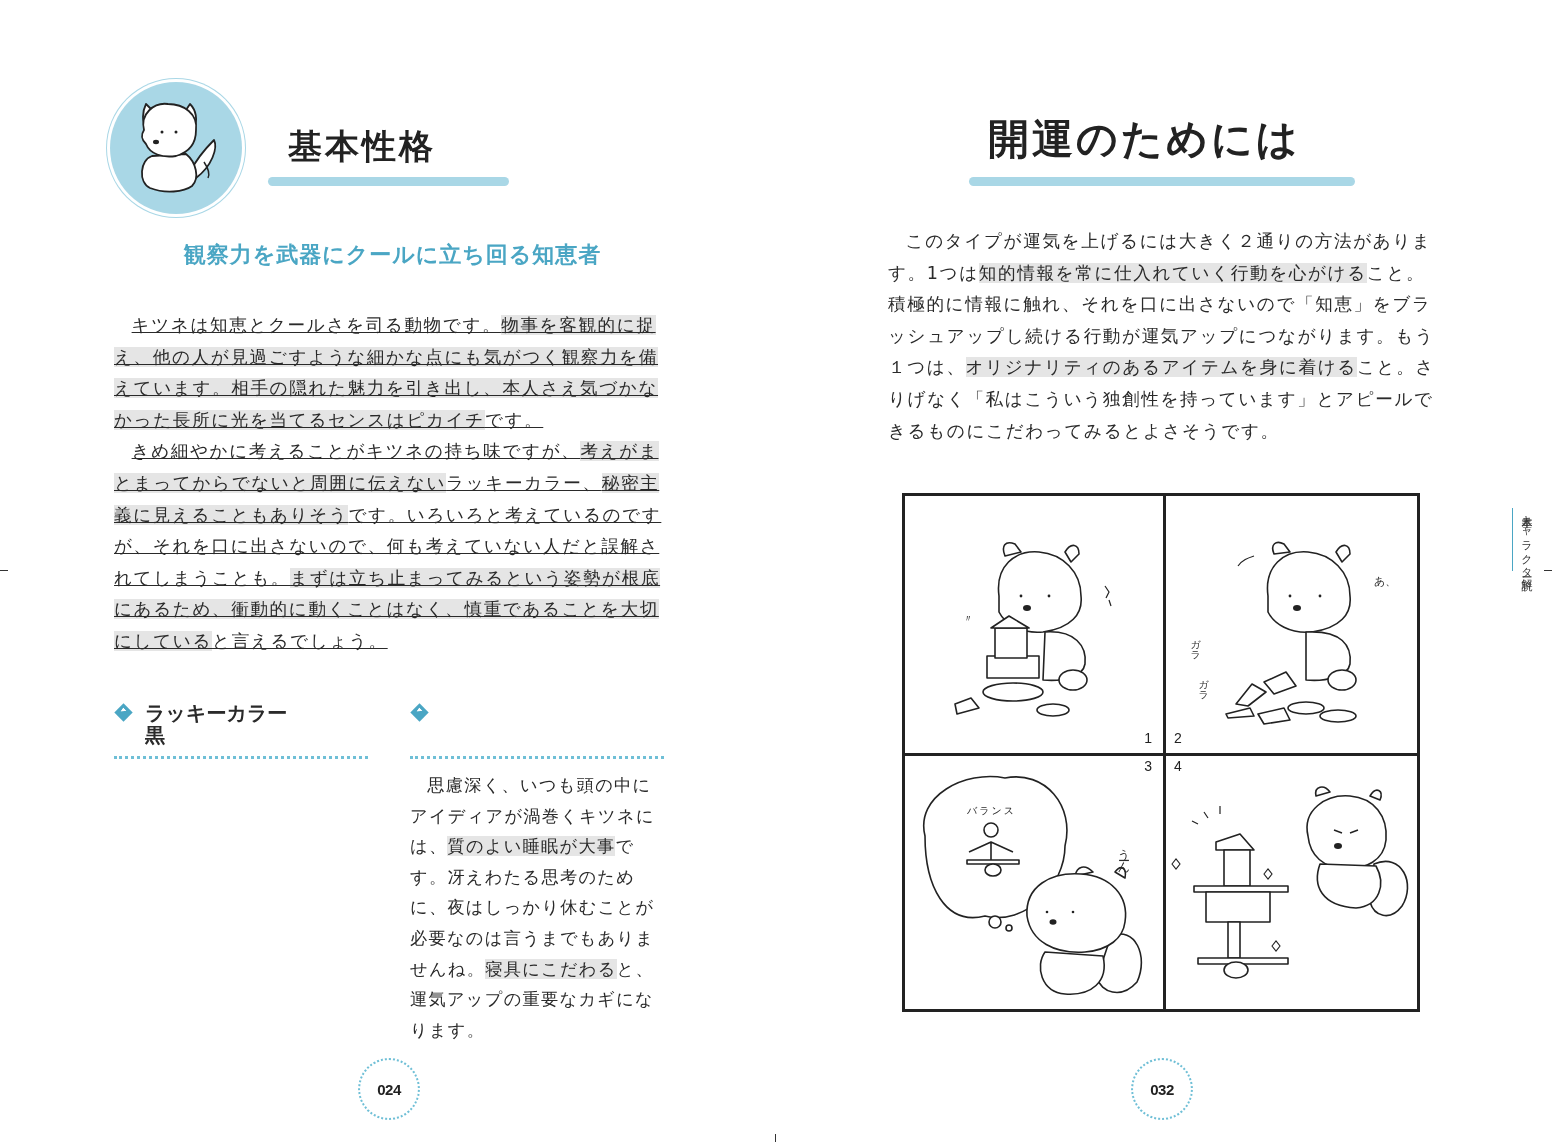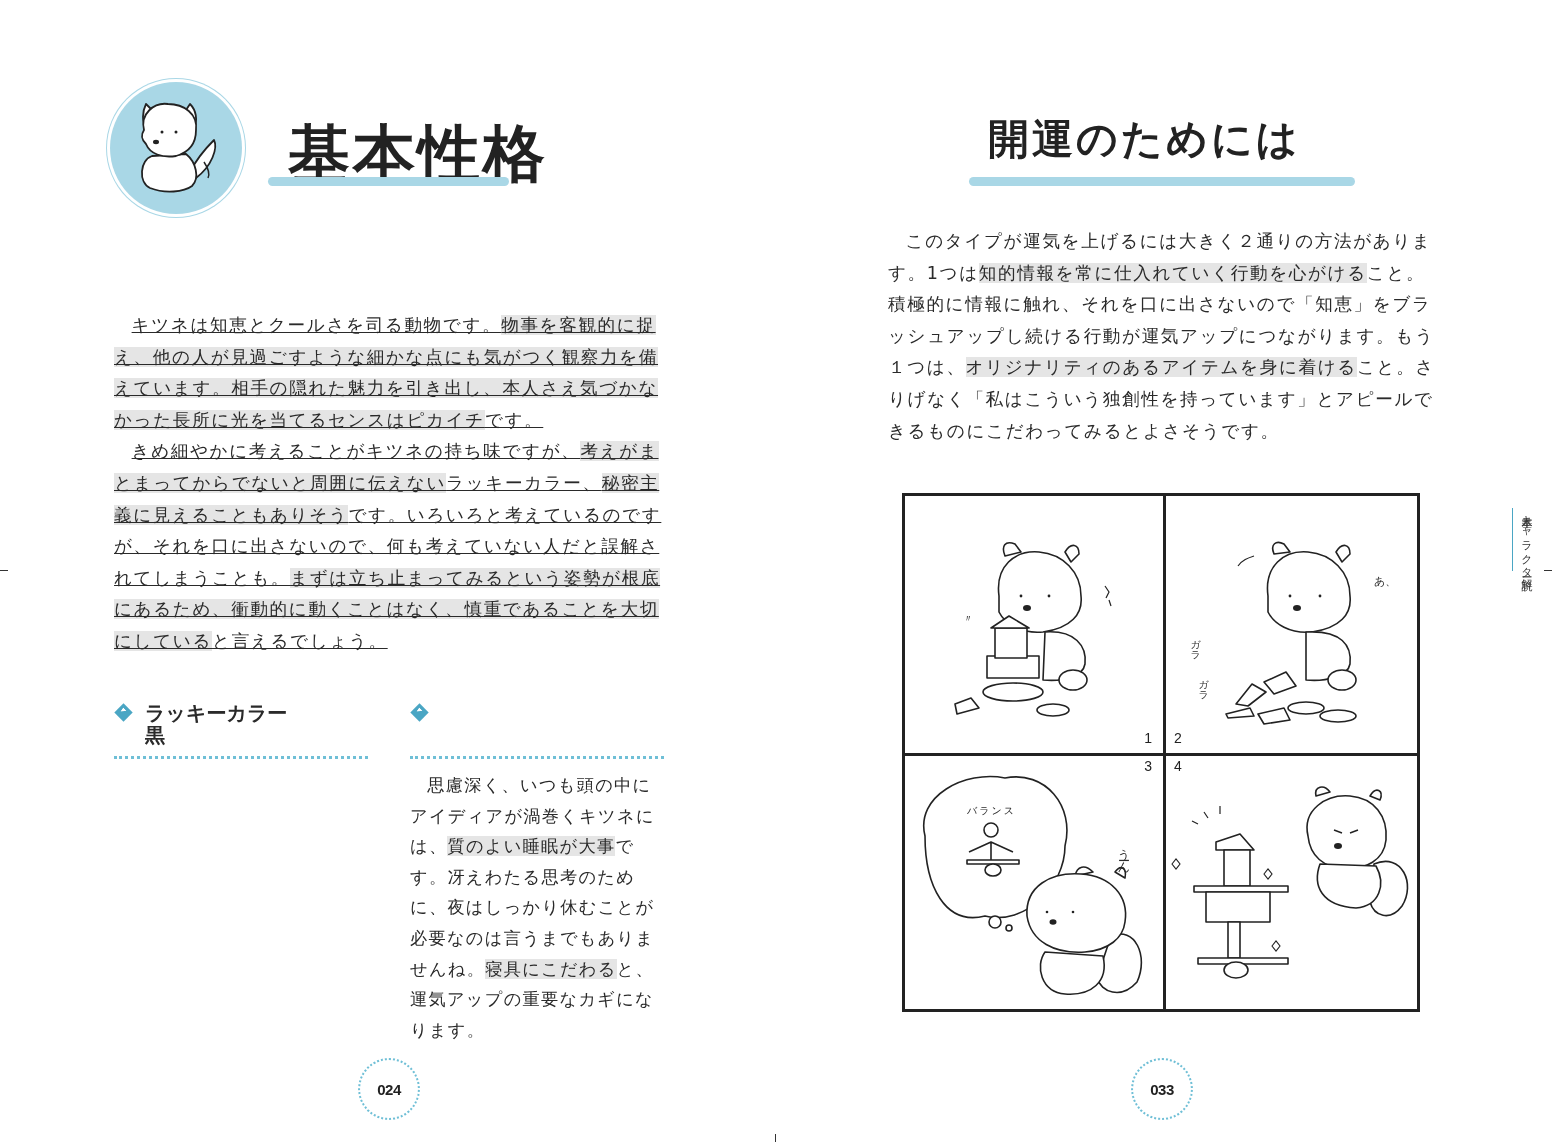--- a/index.html
+++ b/index.html
@@ -16,21 +16,21 @@
 
   
   .avatar-circle {
     position:absolute; left:110px; top:82px; width:132px; height:132px; border-radius:50%;
     background:#a9d7e6; box-shadow:0 0 0 3px #fff, 0 0 0 4px #a9d7e6;
   }
   .avatar-circle svg { position:absolute; left:0; top:0; }
   .title {
     position:absolute; font-weight:bold; color:#222; letter-spacing:3px;
   }
-  .title-left { left:288px; top:112px; font-size:62px; }
+  .title-left { left:288px; top:124px; font-size:34px; }
   .title-bar { position:absolute; height:9px; border-radius:5px; background:#a9d7e6; }
   .title-bar-left { left:268px; top:177px; width:241px; }
   .subtitle {
     position:absolute; left:110px; width:565px; top:240px; text-align:center;
     color:#4aa6c4; font-weight:bold; font-size:22px; letter-spacing:1px;
   }
 
   .body-text {
     position:absolute; font-size:17.6px; line-height:31.6px; letter-spacing:1.6px; color:#2a2a2a;
   }
@@ -96,20 +96,21 @@
         <path d="M34 48 C30 32 44 20 58 22 C74 22 88 32 86 48 C86 60 80 70 66 74 C52 76 40 72 36 62 C32 58 30 54 34 48 Z"></path>
       </g>
       <circle cx="52" cy="50" r="1.5" fill="#222"></circle>
       <circle cx="66" cy="50" r="1.5" fill="#222"></circle>
       <ellipse cx="46" cy="60" rx="3" ry="2.2" fill="#222"></ellipse>
       <path d="M94 80 C98 86 100 92 98 96" fill="none" stroke="#222" stroke-width="1.5"></path>
     </svg>
   </div>
   <div class="title title-left">基本性格</div>
   <div class="title-bar title-bar-left"></div>
+  <div class="subtitle">観察力を武器にクールに立ち回る知恵者</div>
 
   <div class="body-text left-main">
     <p>
       <span>キツネは知恵とクールさを司る動物です。</span><span class="hl">物事を客観的に捉え、他の人が見過ごすような細かな点にも気がつく観察力を備えています。相手の隠れた魅力を引き出し、本人さえ気づかなかった長所に光を当てるセンスはピカイチ</span><span>です。</span>
     </p>
     <p>
       <span>きめ細やかに考えることがキツネの持ち味ですが、</span><span class="hl">考えがまとまってからでないと周囲に伝えない</span><span>ラッキーカラー、</span><span class="hl">秘密主義に見えることもありそう</span><span>です。いろいろと考えているのですが、それを口に出さないので、何も考えていない人だと誤解されてしまうことも。</span><span class="hl">まずは立ち止まってみるという姿勢が根底にあるため、衝動的に動くことはなく、慎重であることを大切にしている</span><span>と言えるでしょう。</span>
     </p>
   </div>
 
@@ -240,14 +241,14 @@
         <ellipse cx="172" cy="90" rx="4" ry="3" fill="#222"></ellipse>
         <path d="M6 108 l4 -5 l4 5 l-4 5 Z M98 118 l4 -5 l4 5 l-4 5 Z M106 190 l4 -5 l4 5 l-4 5 Z" fill="#fff" stroke="#222" stroke-width="1.1"></path>
         <path d="M32 68 l-6 -3 M42 62 l-4 -6 M54 58 l0 -8" stroke="#222" stroke-width="1.2"></path>
       </svg>
       <span class="panel-num" style="left:8px;top:2px;">4</span>
     </div>
   </div>
 
   <div class="side-tab">基本キャラクター解説</div>
 
-  <div class="page-num" style="left:355px;top:1058px;">033</div>
+  <div class="page-num" style="left:355px;top:1058px;">032</div>
 </div>
 
 </body></html>

